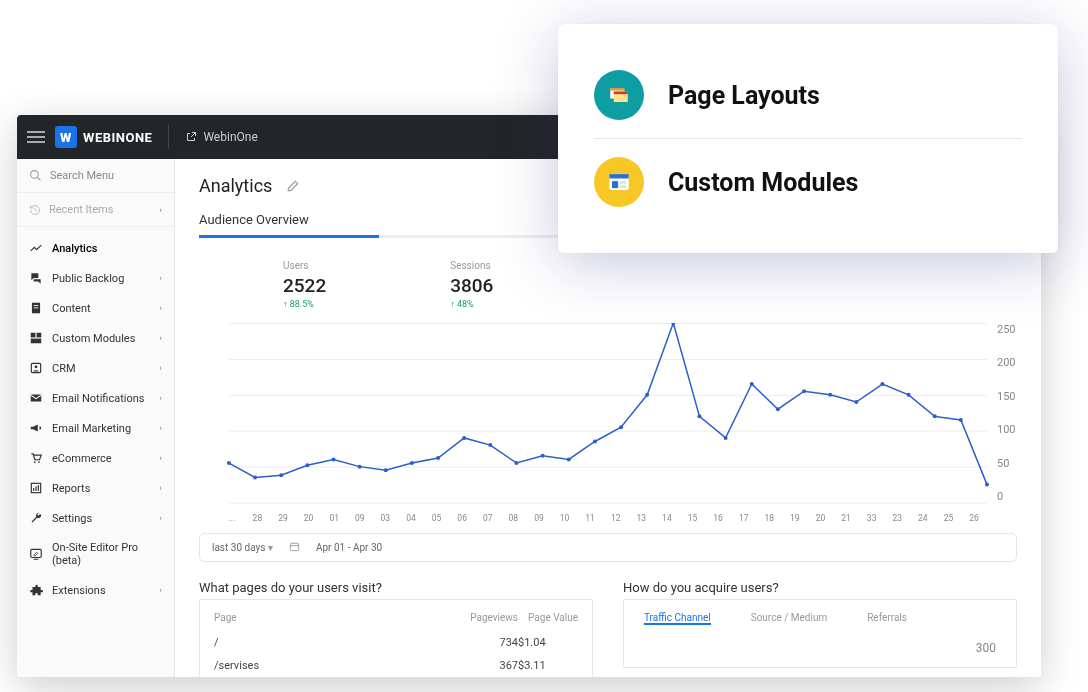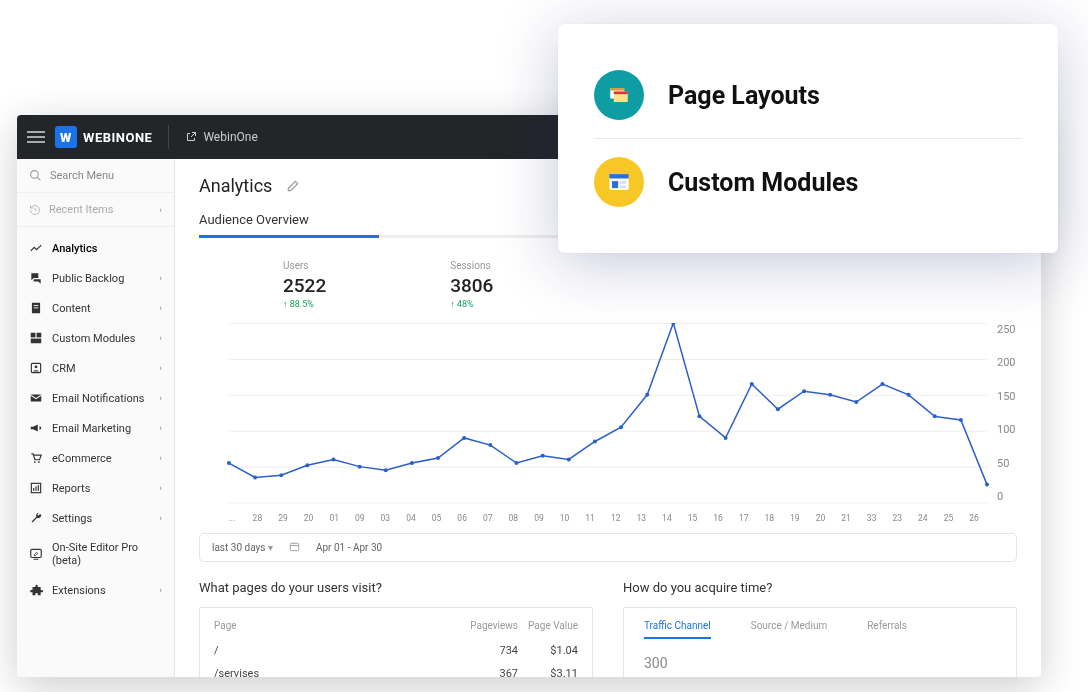--- a/index.html
+++ b/index.html
@@ -84,35 +84,35 @@
 .x-ticks span { flex:1; text-align:center;}
 .gridlines line { stroke:#eee; stroke-width:1;}
 .dataline { fill:none; stroke:#2b5fc9; stroke-width:1.5;}
 .datapt { fill:#2b5fc9;}
 
 .range-bar { display:flex; align-items:center; gap:16px; font-size:10px; color:#666; border:1px solid #e5e5e5; padding:7px 12px; border-radius:5px; margin-bottom:18px;}
 .range-bar .dd::after { content:" ▾"; color:#999;}
 
 .two-col { display:flex; gap:30px;}
 .panel { flex:1;}
-.panel-title { font-size:13px; color:#333; margin-bottom:12px;}
+.panel-title { font-size:13px; color:#333; margin-bottom:4px;}
 .panel-card { border:1px solid #e5e5e5; border-radius:2px; padding:12px 14px; font-size:11px;}
 .tbl-head { display:flex; color:#999; font-size:10px; padding-bottom:8px;}
 .tbl-head .c1 { flex:1;}
 .tbl-head .c2 { width:70px; text-align:right;}
 .tbl-head .c3 { width:60px; text-align:right;}
 .tbl-row { display:flex; padding:5px 0; color:#444;}
 .tbl-row .c1 { flex:1;}
 .tbl-row .c2 { width:70px; text-align:right;}
-.tbl-row .c3 { width:60px; text-align:right;}
+.tbl-row .c3 { width:60px; }
 
 .acq-tabs { display:flex; gap:40px; font-size:10px; color:#999; padding:0 6px 6px 6px;}
-.acq-tabs .t { padding-bottom:6px;}
+.acq-tabs .t { }
 .acq-tabs .t.active { color:#1a73e8; border-bottom:2px solid #1a73e8;}
-.acq-val { font-size:14px; color:#888; padding:10px 6px 0 6px;}
+.acq-val { font-size:12px; color:#888; padding:10px 6px 0 6px;text-align:right;}
 
 
 .popup {
   position:absolute;
   top:24px;
   left:558px;
   width:500px;
   background:#fff;
   border-radius:6px;
   box-shadow: 0 10px 60px rgba(30,30,120,0.25), 0 0 0 1px rgba(0,0,0,0.02);
@@ -456,21 +456,21 @@
                 </div>
                 <div class="tbl-row">
                   <div class="c1">/servises</div>
                   <div class="c2">367</div>
                   <div class="c3">$3.11</div>
                 </div>
               </div>
           </div>
         </div>
         <div class="panel">
-          <div class="panel-title">How do you acquire time?</div>
+          <div class="panel-title">How do you acquire users?</div>
           <div class="panel-card">
             <div class="acq-tabs" id="acq-tabs">
                 <div class="t active">Traffic Channel</div>
                 <div class="t">Source / Medium</div>
                 <div class="t">Referrals</div>
               </div>
             <div class="acq-val">300</div>
           </div>
         </div>
       </div>

